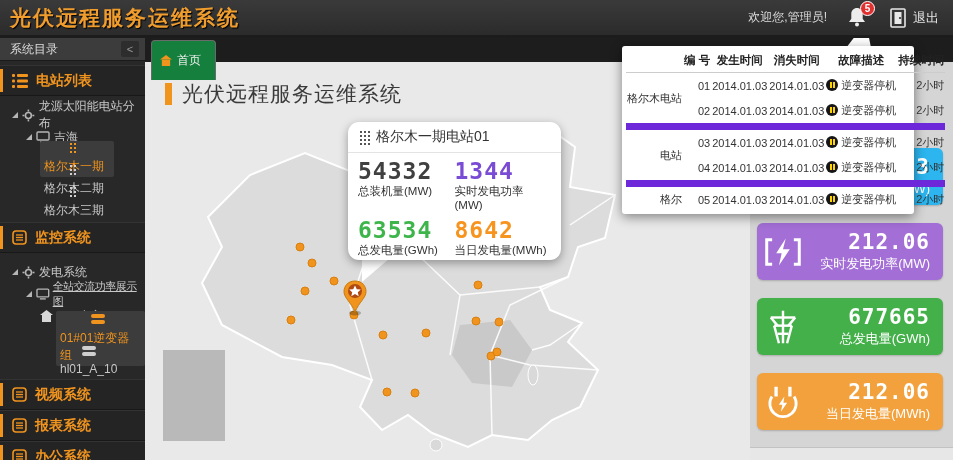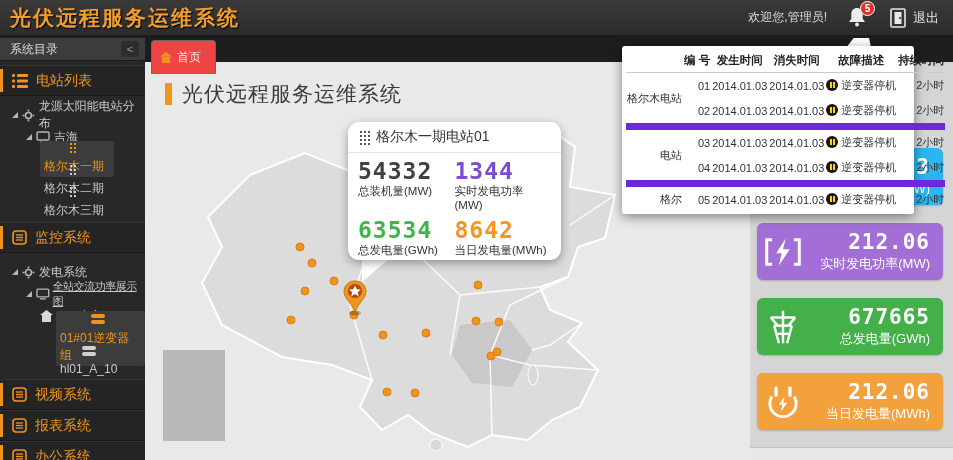--- a/index.html
+++ b/index.html
@@ -24,40 +24,40 @@
   
   .sidebar { position:absolute; left:0; top:38px; width:145px; height:422px;
              background:#282828; z-index:20; }
   .side-hdr { height:23px; background:#3c3c3c; display:flex; align-items:center;
               padding:0 6px 0 10px; border-bottom:1px solid #1a1a1a; }
   .side-hdr .t { color:#ddd; font-size:12px; }
   .collapse { margin-left:auto; width:18px; height:16px; background:#2d2d2d; color:#999;
               font-size:11px; text-align:center; line-height:16px; border-radius:2px; cursor:pointer; }
   .side-section { position:relative; height:31px; display:flex; align-items:center; gap:8px;
                   padding-left:12px; background:#242424; border-top:1px solid #333;
-                  border-bottom:1px solid #181818; cursor:pointer; }
+                  border-bottom:1px solid #181818; cursor:pointer;font-weight:bold; }
   .side-section::before { content:''; position:absolute; left:0; top:3px; bottom:3px; width:3px;
                   background:#f0941e; }
   .side-section .lbl { color:#f0941e; font-size:14px; }
   .tree { display:flex; align-items:center; height:22px; color:#c8c8c8; font-size:12px; cursor:pointer; }
   .tree .pill { display:flex; align-items:center; gap:5px; padding:2px 10px 2px 4px; border-radius:2px;flex-direction:column; }
   .tree.sel .pill { background:#3c3c3c; }
   .tree.sel .pill .txt { color:#f0941e; }
   .lv1 { padding-left:12px; } .lv2 { padding-left:26px;text-decoration:underline; } .lv3 { padding-left:40px; } .lv4 { padding-left:56px; }
   .caret { width:0; height:0; border-bottom:6px solid #b5b5b5; border-left:6px solid transparent; margin-right:4px; }
   .dots6 { width:2px; height:2px; background:#cfcfcf; margin:0 8px 8px 2px;
            box-shadow:4px 0 0 #cfcfcf,0 4px 0 #cfcfcf,4px 4px 0 #cfcfcf,0 8px 0 #cfcfcf,4px 8px 0 #cfcfcf; }
   .tree.sel .dots6 { background:#f0941e;
            box-shadow:4px 0 0 #f0941e,0 4px 0 #f0941e,4px 4px 0 #f0941e,0 8px 0 #f0941e,4px 8px 0 #f0941e; }
   .gap8 { height:8px; } .gap4 { height:4px; }
   .small-txt { font-size:11px; letter-spacing:-0.5px; }
 
   
   .tabstrip { position:absolute; left:145px; top:38px; width:808px; height:24px; background:#1d1d1d; z-index:10; }
-  .tab { position:absolute; left:6px; top:2px; height:34px; padding:0 14px 0 8px; background:#ef4444;
+  .tab { position:absolute; left:6px; top:2px; height:40px; padding:0 14px 0 8px; background:#15803d;
          border:1px solid #6a6a6a; border-bottom:none; border-radius:4px 4px 0 0;
          display:flex; align-items:center; gap:5px; color:#eee; font-size:12px; cursor:pointer; }
 
   
   .content { position:absolute; left:145px; top:62px; width:808px; height:398px; background:#e9e9e9; }
   .rpanel { position:absolute; left:750px; top:62px; width:203px; height:385px; background:#d5d5d5; z-index:5; }
   .rfooter { position:absolute; left:750px; top:447px; width:203px; height:13px; background:#e7e7e7;
              border-top:1px solid #c3c3c3; z-index:5; }
   .page-title { position:absolute; left:165px; top:80px; display:flex; align-items:center; gap:10px; z-index:6; }
   .tbar { width:7px; height:22px; background:#f0941e; }

